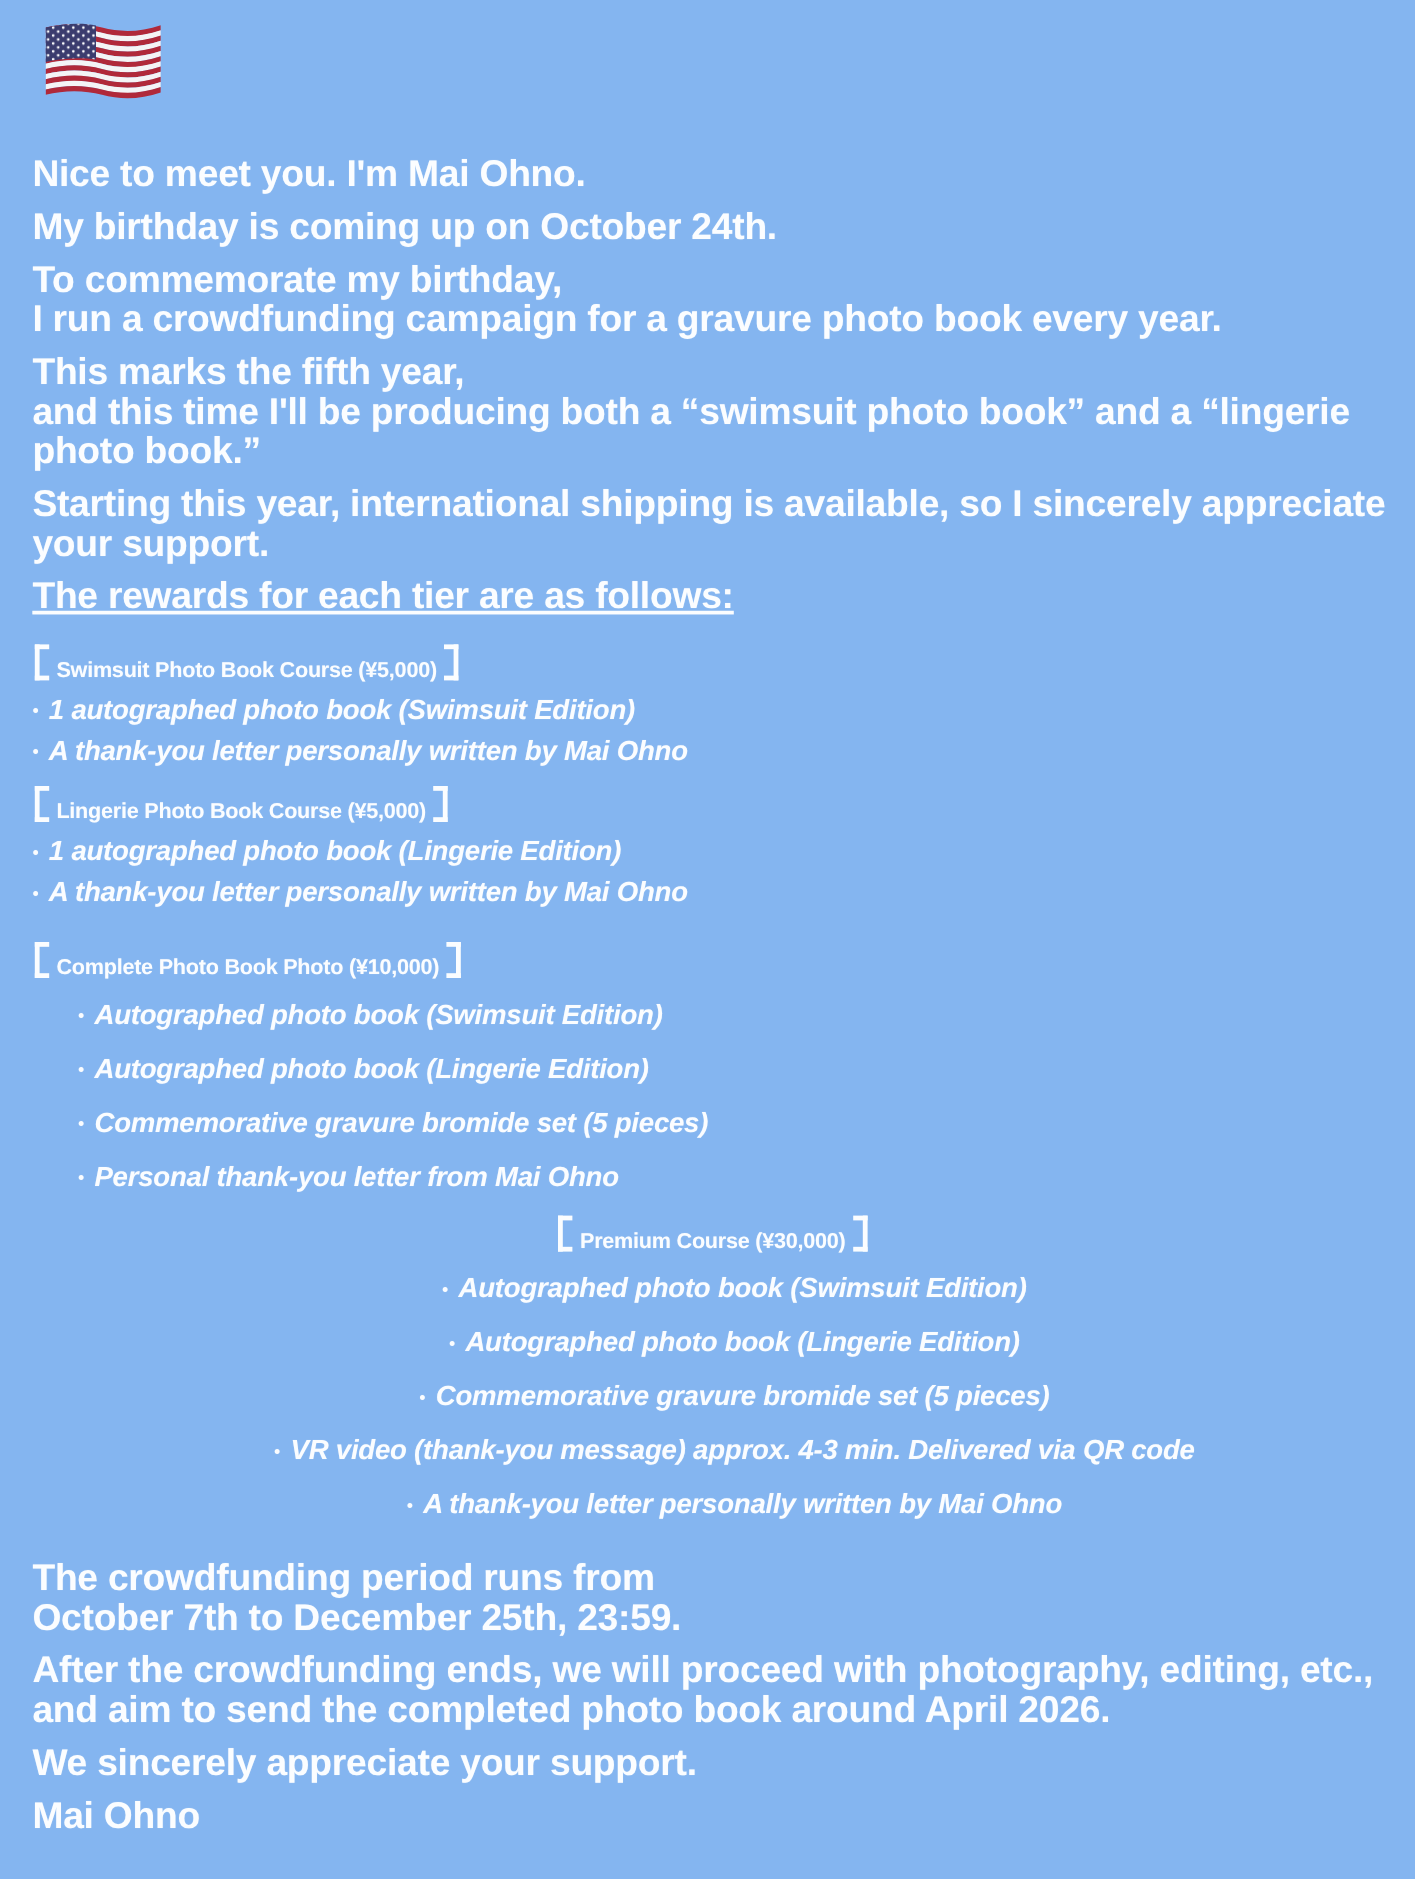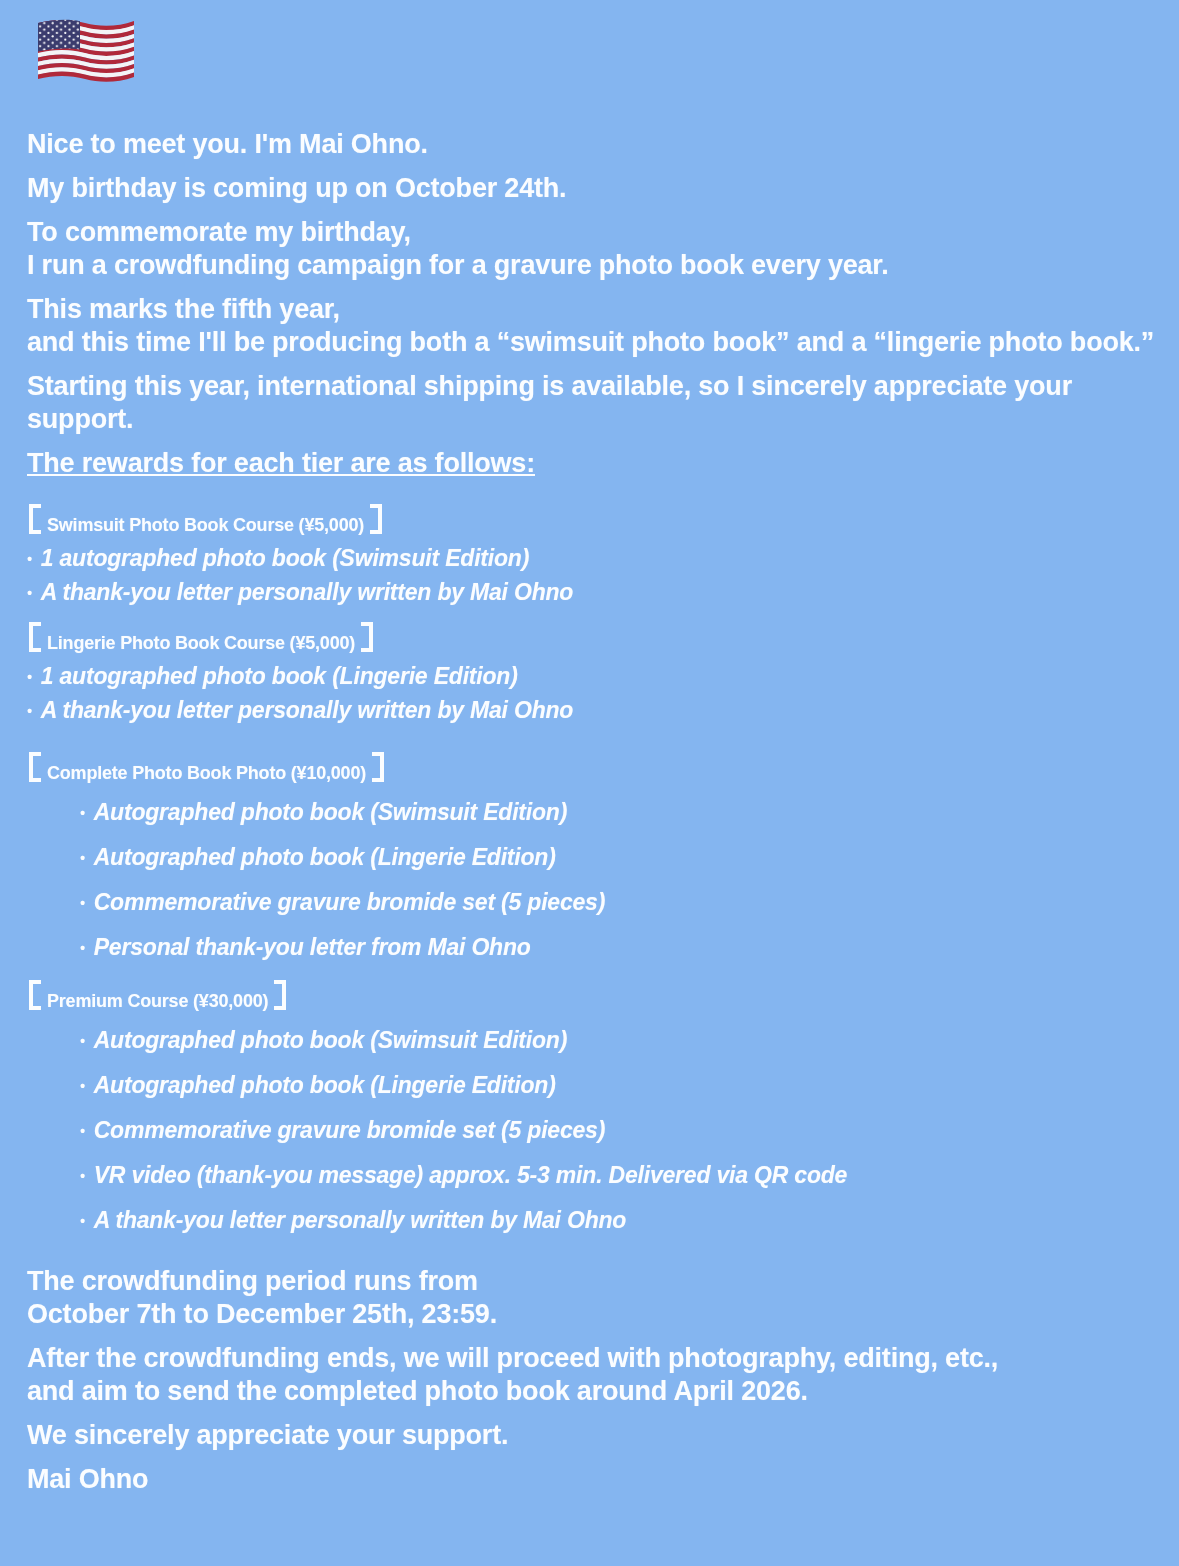--- a/index.html
+++ b/index.html
@@ -7,30 +7,30 @@
     width:1179px; height:1566px; overflow:hidden;
     background:#84b5f0;
     color:#fbfdff;
     font-family:"Liberation Sans", sans-serif;
     font-weight:bold;
     letter-spacing:-0.2px;
     text-shadow:0 0 1px rgba(255,255,255,0.35);
   }
   .content { padding:16px 20px 0 27px; }
   .flag { display:block; margin:2px 0 42px 11px; }
-  .para { font-size:27px; line-height:33px; margin:0 0 11px 0; }
+  .para { font-size:31px; line-height:33px; margin:0 0 11px 0; }
   .para.rewards-intro { margin-bottom:24px;text-decoration:underline; }
   .tier { margin:0 0 12px 0; }
   .tier-title { font-size:18px; line-height:33px; white-space:nowrap; }
   .item { font-size:23px; line-height:33px; white-space:nowrap;font-style:italic; }
   .tier.spread { margin-bottom:0; }
   .tier.spread .item { line-height:44px; }
-  .tier.spread .items { margin-left:53px; }
+  .tier.spread .items { margin-left:38px; }
   .tier-complete { margin-top:24px; }
-  .tier-premium { margin-top:10px; }
+  .tier-premium { margin-top:10px;text-align:center; }
   .closing { margin-top:22px; }
   .bullet { display:inline-block; font-size:14px; vertical-align:2px; margin-right:9px; }
   
   .lb { display:inline-block; width:8px; height:22px; vertical-align:-3px; box-sizing:content-box; }
   .lb.open  { border-left:4px solid; border-top:4px solid; border-bottom:4px solid; margin-right:6px; margin-left:2px; }
   .lb.close { border-right:4px solid; border-top:4px solid; border-bottom:4px solid; margin-left:6px; }
 </style>
 </head>
 <body>
 
@@ -115,21 +115,21 @@
   </div>
 
   <div class="tier spread tier-premium">
     <div class="tier-title">
       <span class="lb open"></span><span>Premium Course (¥30,000)</span><span class="lb close"></span>
     </div>
     <div class="items">
       <div class="item"><span class="bullet">•</span><span>Autographed photo book (Swimsuit Edition)</span></div>
       <div class="item"><span class="bullet">•</span><span>Autographed photo book (Lingerie Edition)</span></div>
       <div class="item"><span class="bullet">•</span><span>Commemorative gravure bromide set (5 pieces)</span></div>
-      <div class="item"><span class="bullet">•</span><span>VR video (thank-you message) approx. 5-3 min. Delivered via QR code</span></div>
+      <div class="item"><span class="bullet">•</span><span>VR video (thank-you message) approx. 4-3 min. Delivered via QR code</span></div>
       <div class="item"><span class="bullet">•</span><span>A thank-you letter personally written by Mai Ohno</span></div>
     </div>
   </div>
 
   <div class="closing">
     <div class="para">
       <div>The crowdfunding period runs from</div>
       <div>October 7th to December 25th, 23:59.</div>
     </div>
     <div class="para">

